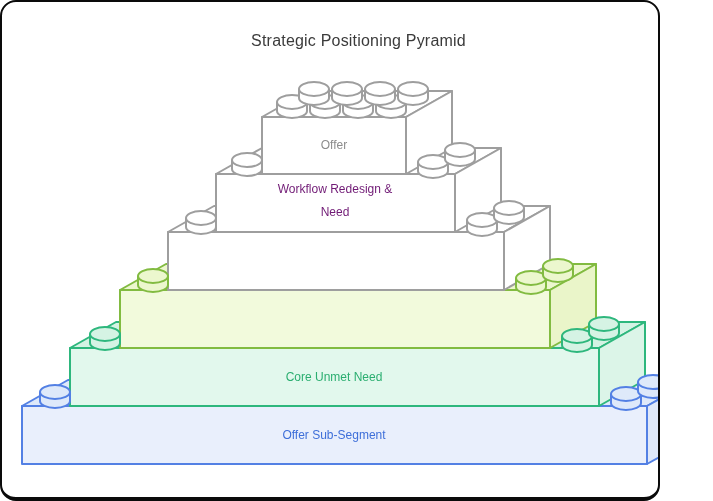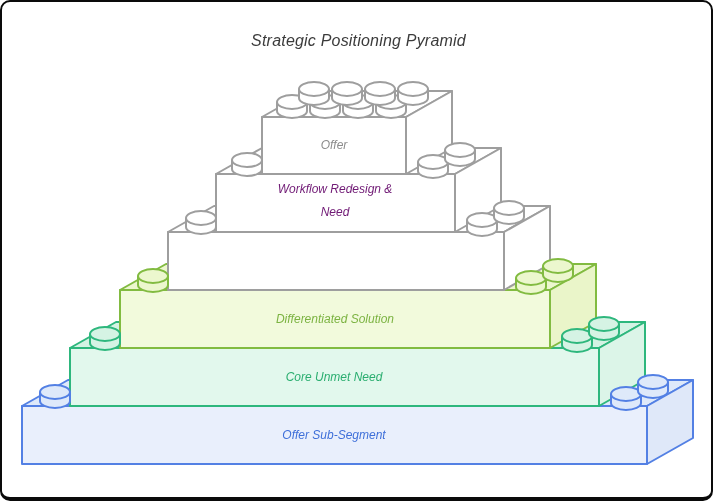--- a/index.html
+++ b/index.html
@@ -1,26 +1,25 @@
 <!DOCTYPE html>
 <html><head>
 <meta charset="utf-8">
 <style>
   html,body{margin:0;padding:0;background:#ffffff;}
   .frame{
     position:relative;
-    width:713px;height:501px;
+    width:660px;height:501px;
     box-sizing:border-box;
     background:#ffffff;
     border:2px solid #0a0a0a;
     border-bottom-width:4px;
-    border-radius:10px;
+    border-radius:16px;
     overflow:hidden;
     font-family:"Liberation Sans", sans-serif;
-    font-style:italic;
   }
   .title{
     position:absolute;top:30px;left:0;width:713px;
     text-align:center;
     font-size:16px;font-weight:500;letter-spacing:.2px;
     color:#3b3b3b;
   }
   svg.pyramid{position:absolute;top:0;left:0;}
   .brick-label{
     position:absolute;width:400px;text-align:center;
@@ -170,19 +169,18 @@
   </svg>
 
   <div class="brick-label" style="left: 132px; top: 132px; color: rgb(140, 140, 140);">Offer</div>
 
   <div class="brick-label" style="left: 133px; top: 176px; color: #701a75;">
     <span class="line">Workflow Redesign &amp;</span>
     <span class="line">Need</span>
   </div>
 
 
-  <div class="brick-label" style="left: 133px; top: 306px; color: rgb(124, 179, 66);">Differentiated Solution</div>
 
   <div class="brick-label" style="left: 132px; top: 364px; color: rgb(43, 174, 112);">Core Unmet Need</div>
 
   <div class="brick-label" style="left: 132px; top: 422px; color: rgb(62, 111, 217);">Offer Sub-Segment</div>
 
 </div>
 
 </body></html>

